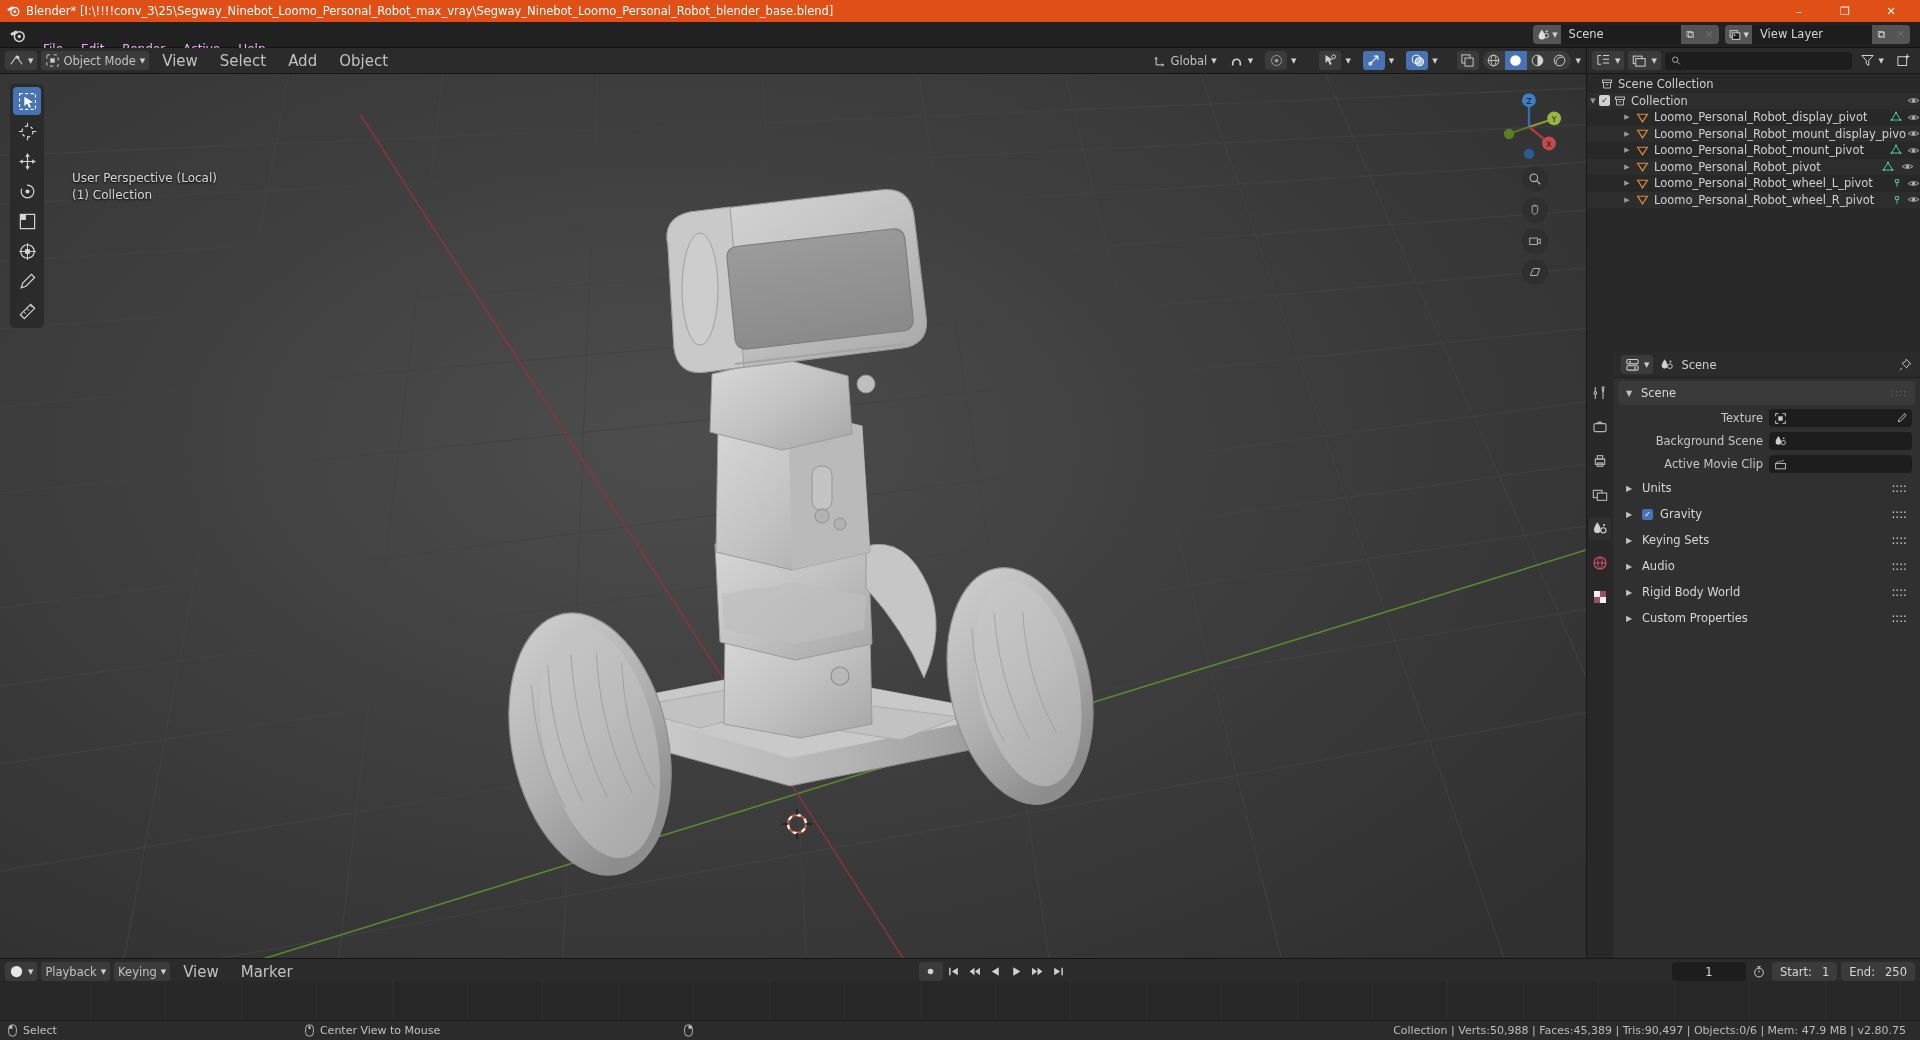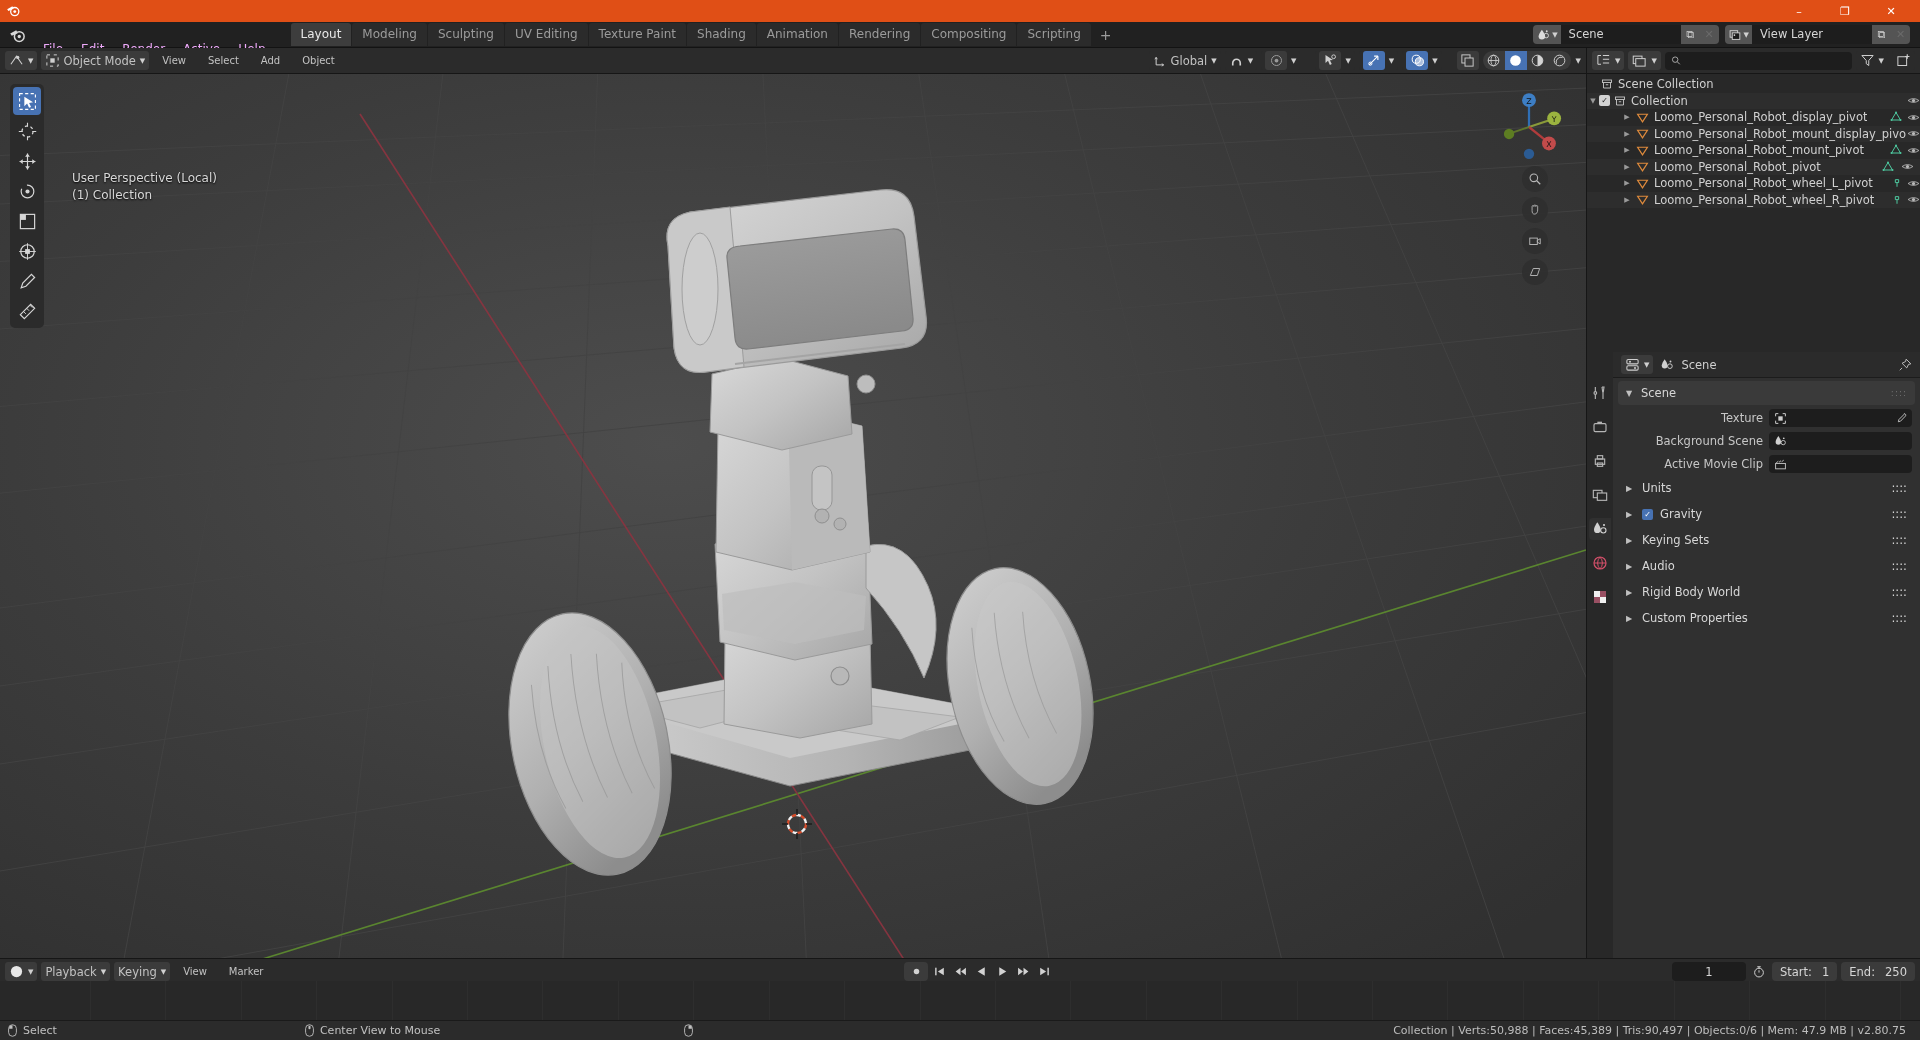--- a/index.html
+++ b/index.html
@@ -38,21 +38,21 @@
   
   .main{display:flex;height:calc(1040px - 22px - 26px - 62px - 20px);}
 
   
   .viewport{position:relative;width:1586px;background:#393939;}
   .vp-header{height:26px;background:#2b2b2b;display:flex;align-items:center;
     padding:0 5px;gap:4px;border-bottom:1px solid #161616;}
   .vh-btn{display:flex;align-items:center;background:#2b2b2b;border-radius:3px;
     height:19px;padding:0 4px;gap:3px;color:#c2c2c2;font-size:11.5px;}
   .vh-box{background:#3b3b3b;}
-  .vh-menu{color:#c2c2c2;font-size:10px;padding:3px 9px;border-radius:3px;}
+  .vh-menu{color:#c2c2c2;font-size:15px;padding:3px 9px;border-radius:3px;}
   .vh-sep{width:7px;}
   .vh-icon{width:15px;height:15px;display:inline-block;vertical-align:middle;}
   .vh-toggle{width:22px;height:19px;display:flex;align-items:center;justify-content:center;
     background:#3b3b3b;border-radius:3px;}
   .vh-toggle.on{background:#4772b3;}
   .shade-group{display:flex;background:#3b3b3b;border-radius:10px;overflow:hidden;height:19px;}
   .shade-b{width:22px;height:19px;display:flex;align-items:center;justify-content:center;}
   .shade-b.sel{background:#4772b3;}
 
   .vp-canvas{position:absolute;top:26px;left:0;right:0;bottom:0;overflow:hidden;
@@ -148,52 +148,40 @@
 </style>
 </head>
 <body>
 
 <div class="titlebar">
   <svg class="bicon" viewBox="0 0 24 24">
     <circle cx="15" cy="13" r="7" fill="none" stroke="#fff" stroke-width="2.2"></circle>
     <circle cx="15" cy="13" r="2.4" fill="#fff"></circle>
     <path d="M2 9 L11 4 L13 8 L4 12 Z" fill="#fff"></path>
   </svg>
+  <span>Blender* [I:\!!!!conv_3\25\Segway_Ninebot_Loomo_Personal_Robot_max_vray\Segway_Ninebot_Loomo_Personal_Robot_blender_base.blend]</span>
   <div class="win-btns">
     <div class="win-btn">–</div>
     <div class="win-btn">❐</div>
     <div class="win-btn close">✕</div>
   </div>
 </div>
 
 <div class="topbar">
   <svg class="blender-logo" viewBox="0 0 24 24">
     <circle cx="15" cy="14" r="6.5" fill="none" stroke="#d8d8d8" stroke-width="2"></circle>
     <circle cx="15" cy="14" r="2.2" fill="#d8d8d8"></circle>
     <path d="M3 10 L11 5.5 L13 9.5 L5 13 Z" fill="#d8d8d8"></path>
   </svg>
   <div class="menu">File</div>
   <div class="menu">Edit</div>
   <div class="menu">Render</div>
   <div class="menu">Active</div>
   <div class="menu">Help</div>
 
-  <div class="ws-tabs">
-    <div class="ws active">Layout</div>
-    <div class="ws">Modeling</div>
-    <div class="ws">Sculpting</div>
-    <div class="ws">UV Editing</div>
-    <div class="ws">Texture Paint</div>
-    <div class="ws">Shading</div>
-    <div class="ws">Animation</div>
-    <div class="ws">Rendering</div>
-    <div class="ws">Compositing</div>
-    <div class="ws">Scripting</div>
-    <div class="ws-add">+</div>
-  </div>
 
   <div class="topbar-right">
     <div class="id-block">
       <div class="id-icon">
         <svg width="13" height="13" viewBox="0 0 24 24">
           <path d="M9 3 C9 3 3 11 3 15 a6 6 0 0 0 12 0 C15 11 9 3 9 3Z" fill="#dcdcdc"></path>
           <circle cx="18" cy="6" r="1.7" fill="#dcdcdc"></circle>
           <circle cx="17" cy="14" r="4.2" fill="none" stroke="#dcdcdc" stroke-width="1.6"></circle>
         </svg>
         <span class="caret">▼</span>

